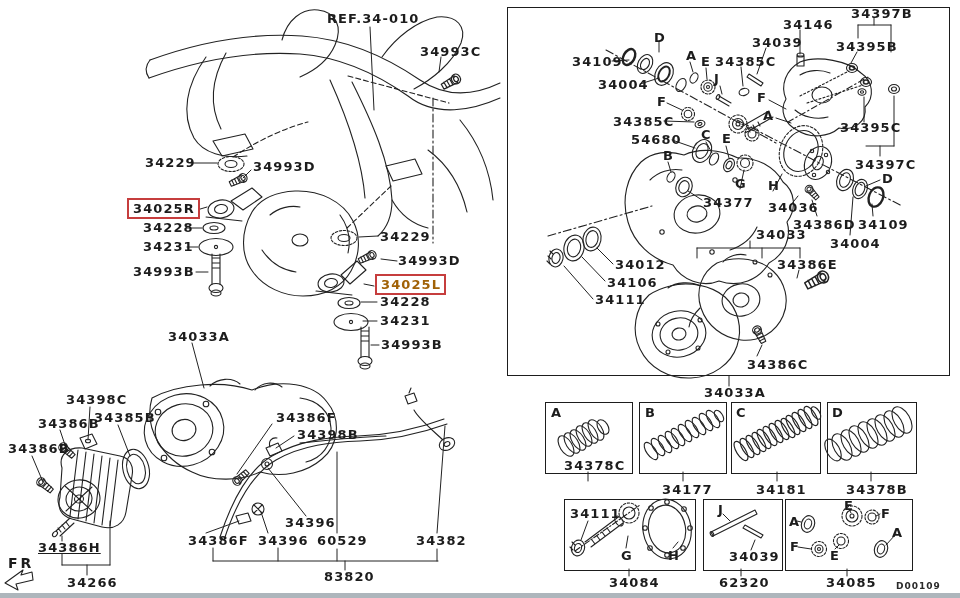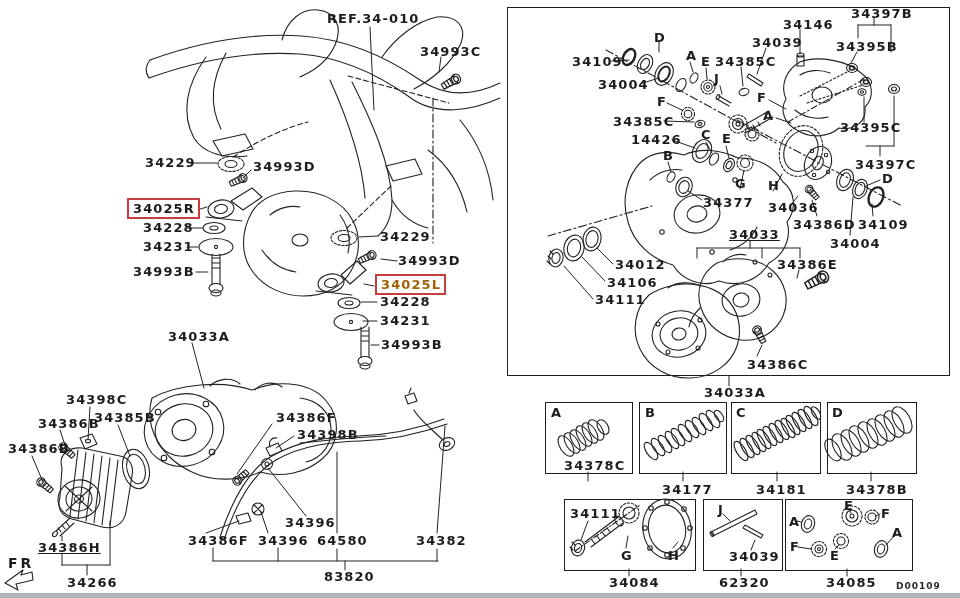--- a/index.html
+++ b/index.html
@@ -391,43 +391,43 @@
       <div class="plbl" style="left: 94px; top: 411px;">34385B</div>
       <div class="plbl" style="left: 38px; top: 417px;">34386B</div>
       <div class="plbl" style="left: 8px; top: 442px;">34386B</div>
       <div class="plbl" style="left: 38px; top: 541px; text-decoration: underline;">34386H</div>
       <div class="plbl" style="left: 67px; top: 576px;">34266</div>
       <div class="plbl" style="left: 276px; top: 411px;">34386F</div>
       <div class="plbl" style="left: 297px; top: 428px;">34398B</div>
       <div class="plbl" style="left: 285px; top: 516px;">34396</div>
       <div class="plbl" style="left: 188px; top: 534px;">34386F</div>
       <div class="plbl" style="left: 258px; top: 534px;">34396</div>
-      <div class="plbl" style="left: 317px; top: 534px;">64580</div>
+      <div class="plbl" style="left: 317px; top: 534px;">60529</div>
       <div class="plbl" style="left: 416px; top: 534px;">34382</div>
       <div class="plbl" style="left: 324px; top: 570px;">83820</div>
       <div class="plbl" style="left: 572px; top: 55px;">34109</div>
       <div class="plbl" style="left: 598px; top: 78px;">34004</div>
       <div class="plbl" style="left: 613px; top: 115px;">34385C</div>
-      <div class="plbl" style="left: 631px; top: 133px;">14426</div>
+      <div class="plbl" style="left: 631px; top: 133px;">54680</div>
       <div class="plbl" style="left: 703px; top: 196px;">34377</div>
       <div class="plbl" style="left: 615px; top: 258px;">34012</div>
       <div class="plbl" style="left: 607px; top: 276px;">34106</div>
       <div class="plbl" style="left: 595px; top: 293px;">34111</div>
       <div class="plbl" style="left: 783px; top: 18px;">34146</div>
       <div class="plbl" style="left: 851px; top: 7px;">34397B</div>
       <div class="plbl" style="left: 752px; top: 36px;">34039</div>
       <div class="plbl" style="left: 836px; top: 40px;">34395B</div>
       <div class="plbl" style="left: 715px; top: 55px;">34385C</div>
       <div class="plbl" style="left: 840px; top: 121px;">34395C</div>
       <div class="plbl" style="left: 855px; top: 158px;">34397C</div>
       <div class="plbl" style="left: 768px; top: 201px;">34036</div>
       <div class="plbl" style="left: 793px; top: 218px;">34386D</div>
       <div class="plbl" style="left: 858px; top: 218px;">34109</div>
       <div class="plbl" style="left: 830px; top: 237px;">34004</div>
-      <div class="plbl" style="left: 729px; top: 228px; text-decoration: underline;">34033</div>
+      <div class="plbl" style="left: 756px; top: 228px;">34033</div>
       <div class="plbl" style="left: 777px; top: 258px;">34386E</div>
       <div class="plbl" style="left: 747px; top: 358px;">34386C</div>
       <div class="plbl" style="left: 704px; top: 386px;">34033A</div>
       <div class="plbl" style="left: 564px; top: 459px;">34378C</div>
       <div class="plbl" style="left: 662px; top: 483px;">34177</div>
       <div class="plbl" style="left: 756px; top: 483px;">34181</div>
       <div class="plbl" style="left: 846px; top: 483px;">34378B</div>
       <div class="plbl" style="left: 570px; top: 507px;">34111</div>
       <div class="plbl" style="left: 729px; top: 550px;">34039</div>
       <div class="plbl" style="left: 609px; top: 576px;">34084</div>

